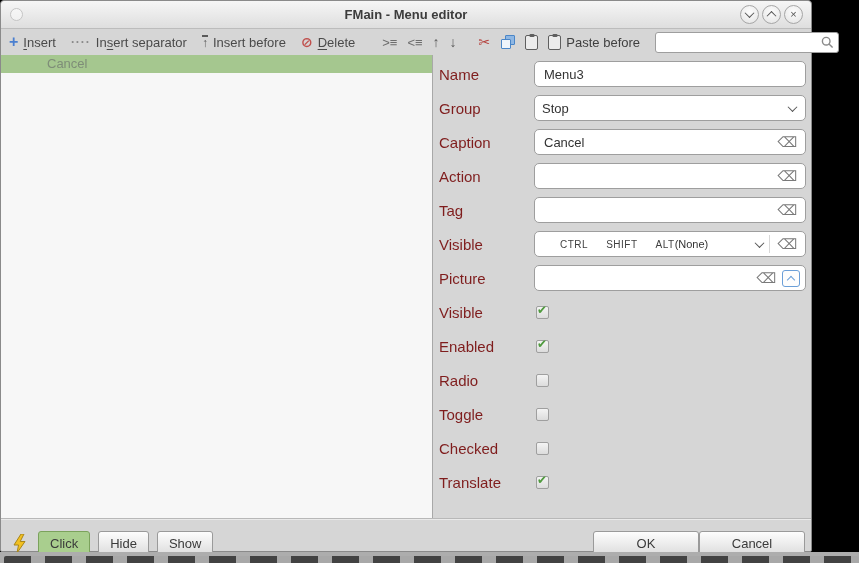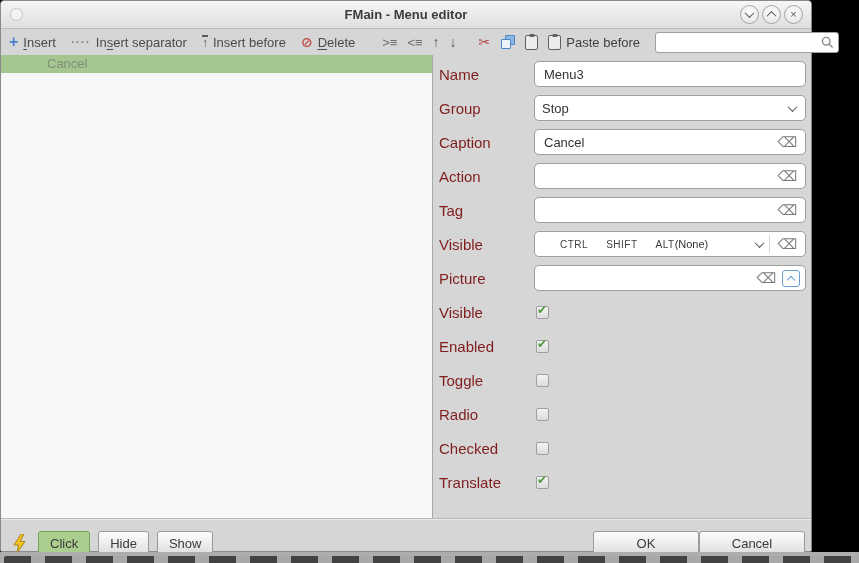--- a/index.html
+++ b/index.html
@@ -278,25 +278,25 @@
             <span class="cbmark">✔</span>
           </span>
       </div>
       <div class="crow">
         <div class="flabel">Enabled</div>
         <span class="cb checked">
             <span class="cbmark">✔</span>
           </span>
       </div>
       <div class="crow">
+        <div class="flabel">Radio</div>
+        <span class="cb"></span>
+      </div>
+      <div class="crow">
         <div class="flabel">Toggle</div>
-        <span class="cb"></span>
-      </div>
-      <div class="crow">
-        <div class="flabel">Radio</div>
         <span class="cb"></span>
       </div>
       <div class="crow">
         <div class="flabel">Checked</div>
         <span class="cb"></span>
       </div>
       <div class="crow">
         <div class="flabel">Translate</div>
         <span class="cb checked">
             <span class="cbmark">✔</span>

